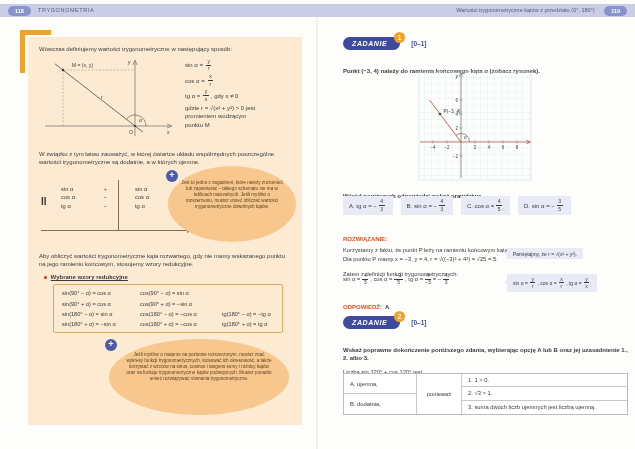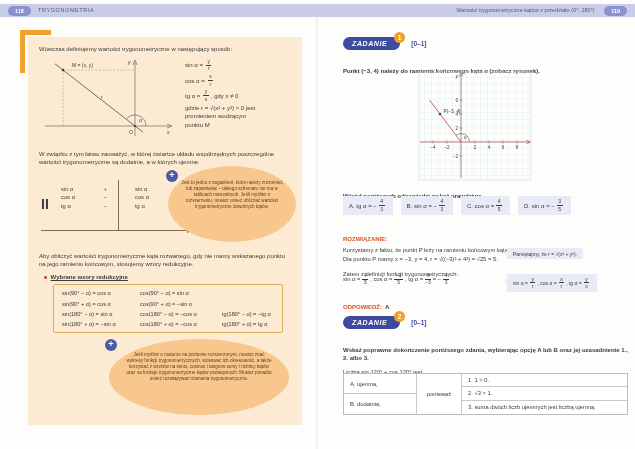--- a/index.html
+++ b/index.html
@@ -41,21 +41,21 @@
   .frac .fn{border-bottom:0.6px solid currentColor;padding:0 1.5px 0.6px;}
   .frac .fd{padding-top:0.6px;}
 
   .sign-zone{position:relative;height:76px;margin-top:3px;}
   .sign-chart{position:absolute;left:0;top:8px;width:158px;height:62px;}
   .vline{position:absolute;left:79px;top:0;width:1px;height:50px;background:#7e6c54;}
   .hline{position:absolute;left:2px;right:10px;top:50px;height:1px;background:#7e6c54;}
   .harrow{position:absolute;right:6px;top:48.5px;width:0;height:0;
           border-top:2px solid transparent;border-bottom:2px solid transparent;
           border-left:4px solid #7e6c54;}
-  .roman{position:absolute;top:16px;font-size:14px;font-weight:bold;color:#3b3b3b;}
+  .roman{position:absolute;top:16px;font-size:10px;font-weight:bold;color:#3b3b3b;}
   .roman-ii{left:2px;} .roman-i{right:-2px;}
   .sgroup{position:absolute;top:6px;font-size:5.8px;}
   .sgroup-left{left:22px;} .sgroup-right{left:96px;}
   .srow{display:flex;width:46px;justify-content:space-between;margin-bottom:2.2px;}
   .s-plus{color:#c0392b;} .s-minus{color:#3b3b3b;}
 
   .bubble{background:#f8c78e;border-radius:50%;color:#5d4420;text-align:center;position:absolute;}
   .bubble-top{right:-5px;top:-6px;width:128px;height:76px;padding:14px 13px;box-sizing:border-box;
               font-size:4.6px;line-height:1.3;}
   .bubble-bottom{position:relative;margin:6px 0 0 70px;width:180px;height:76px;

